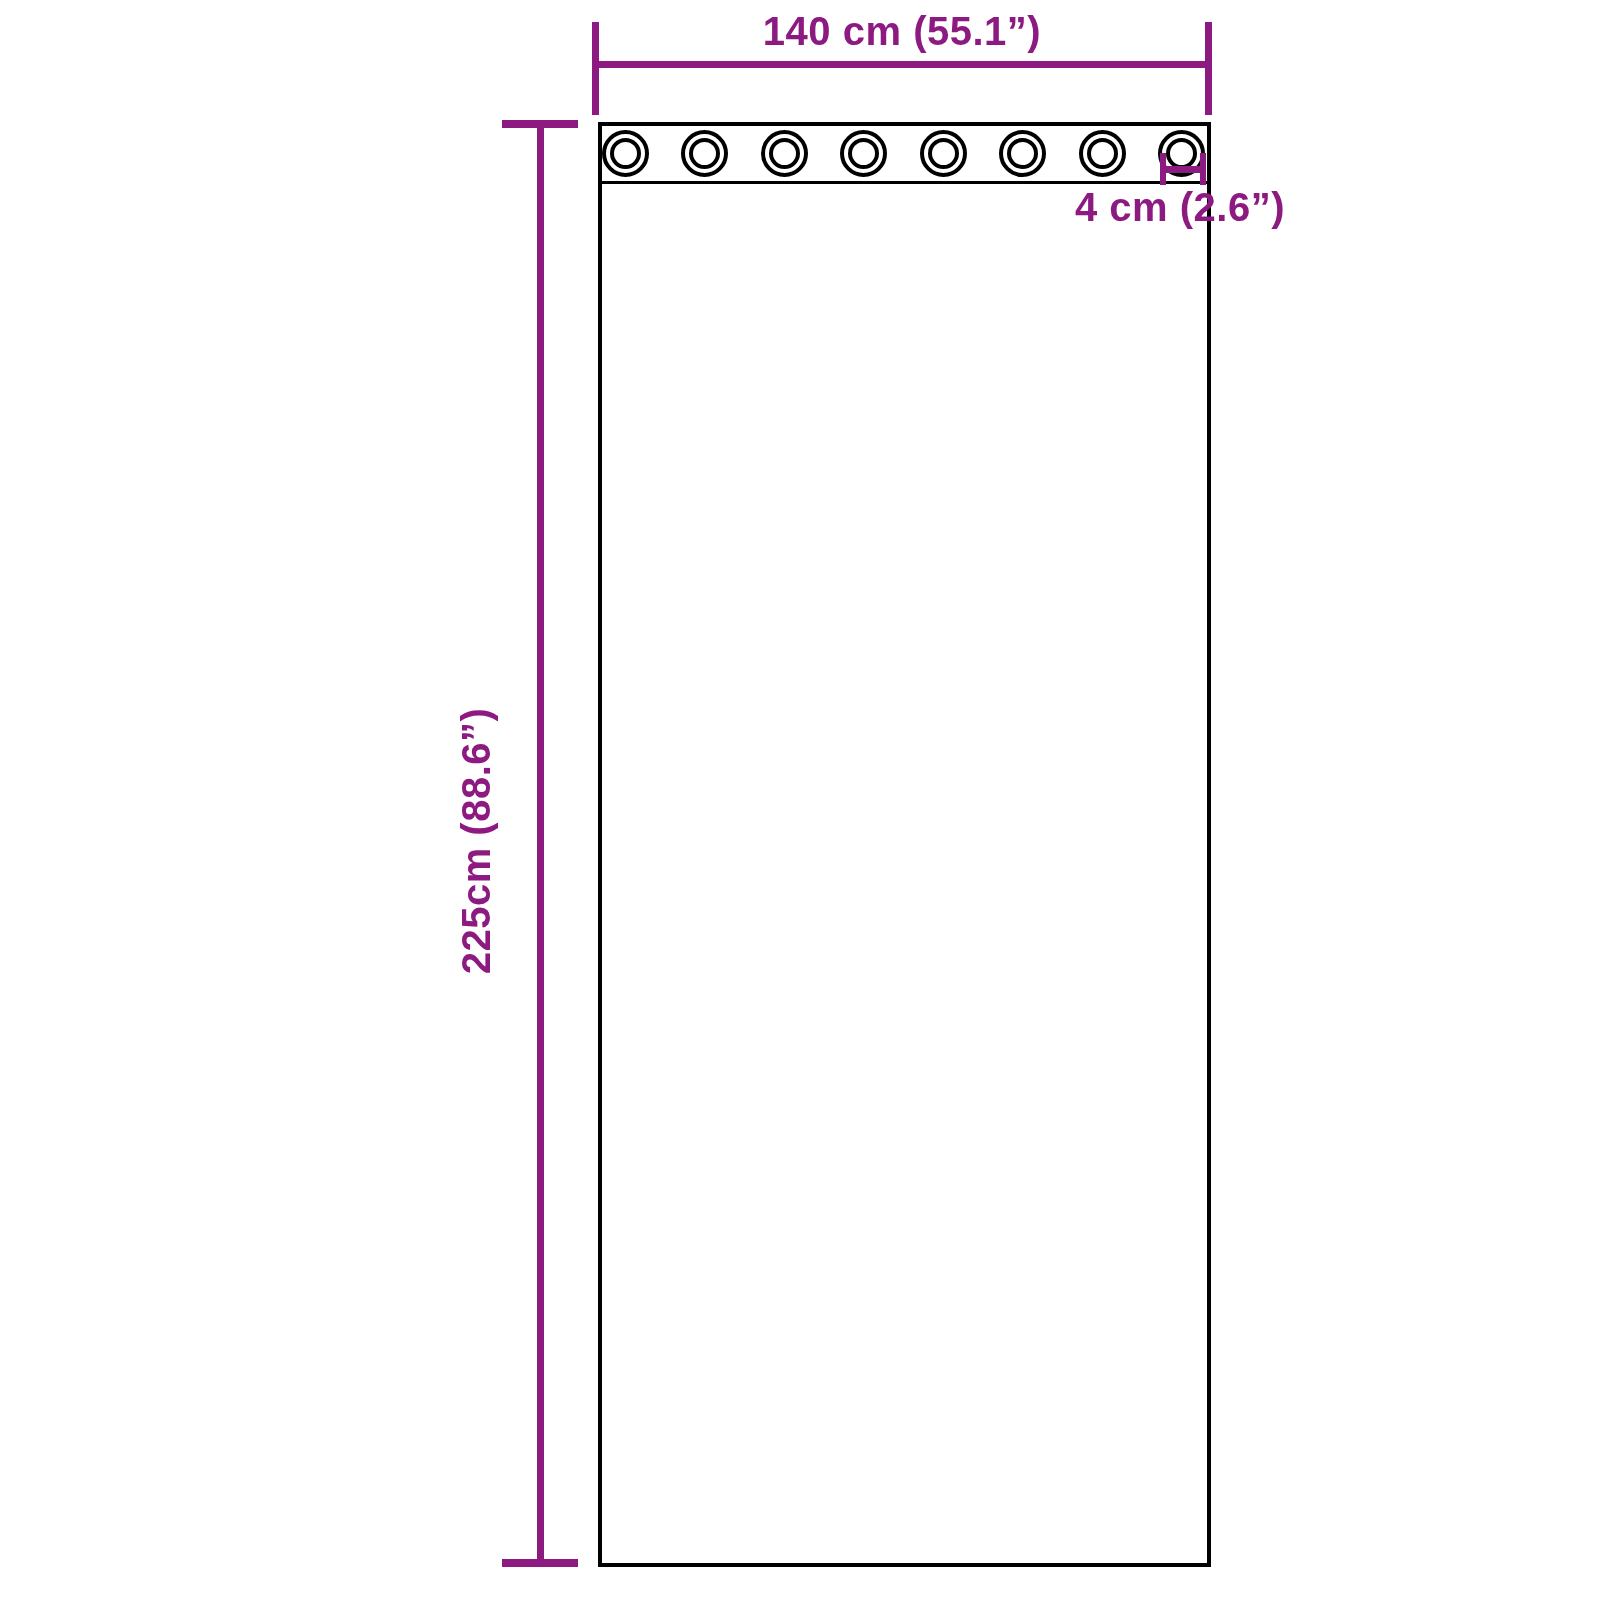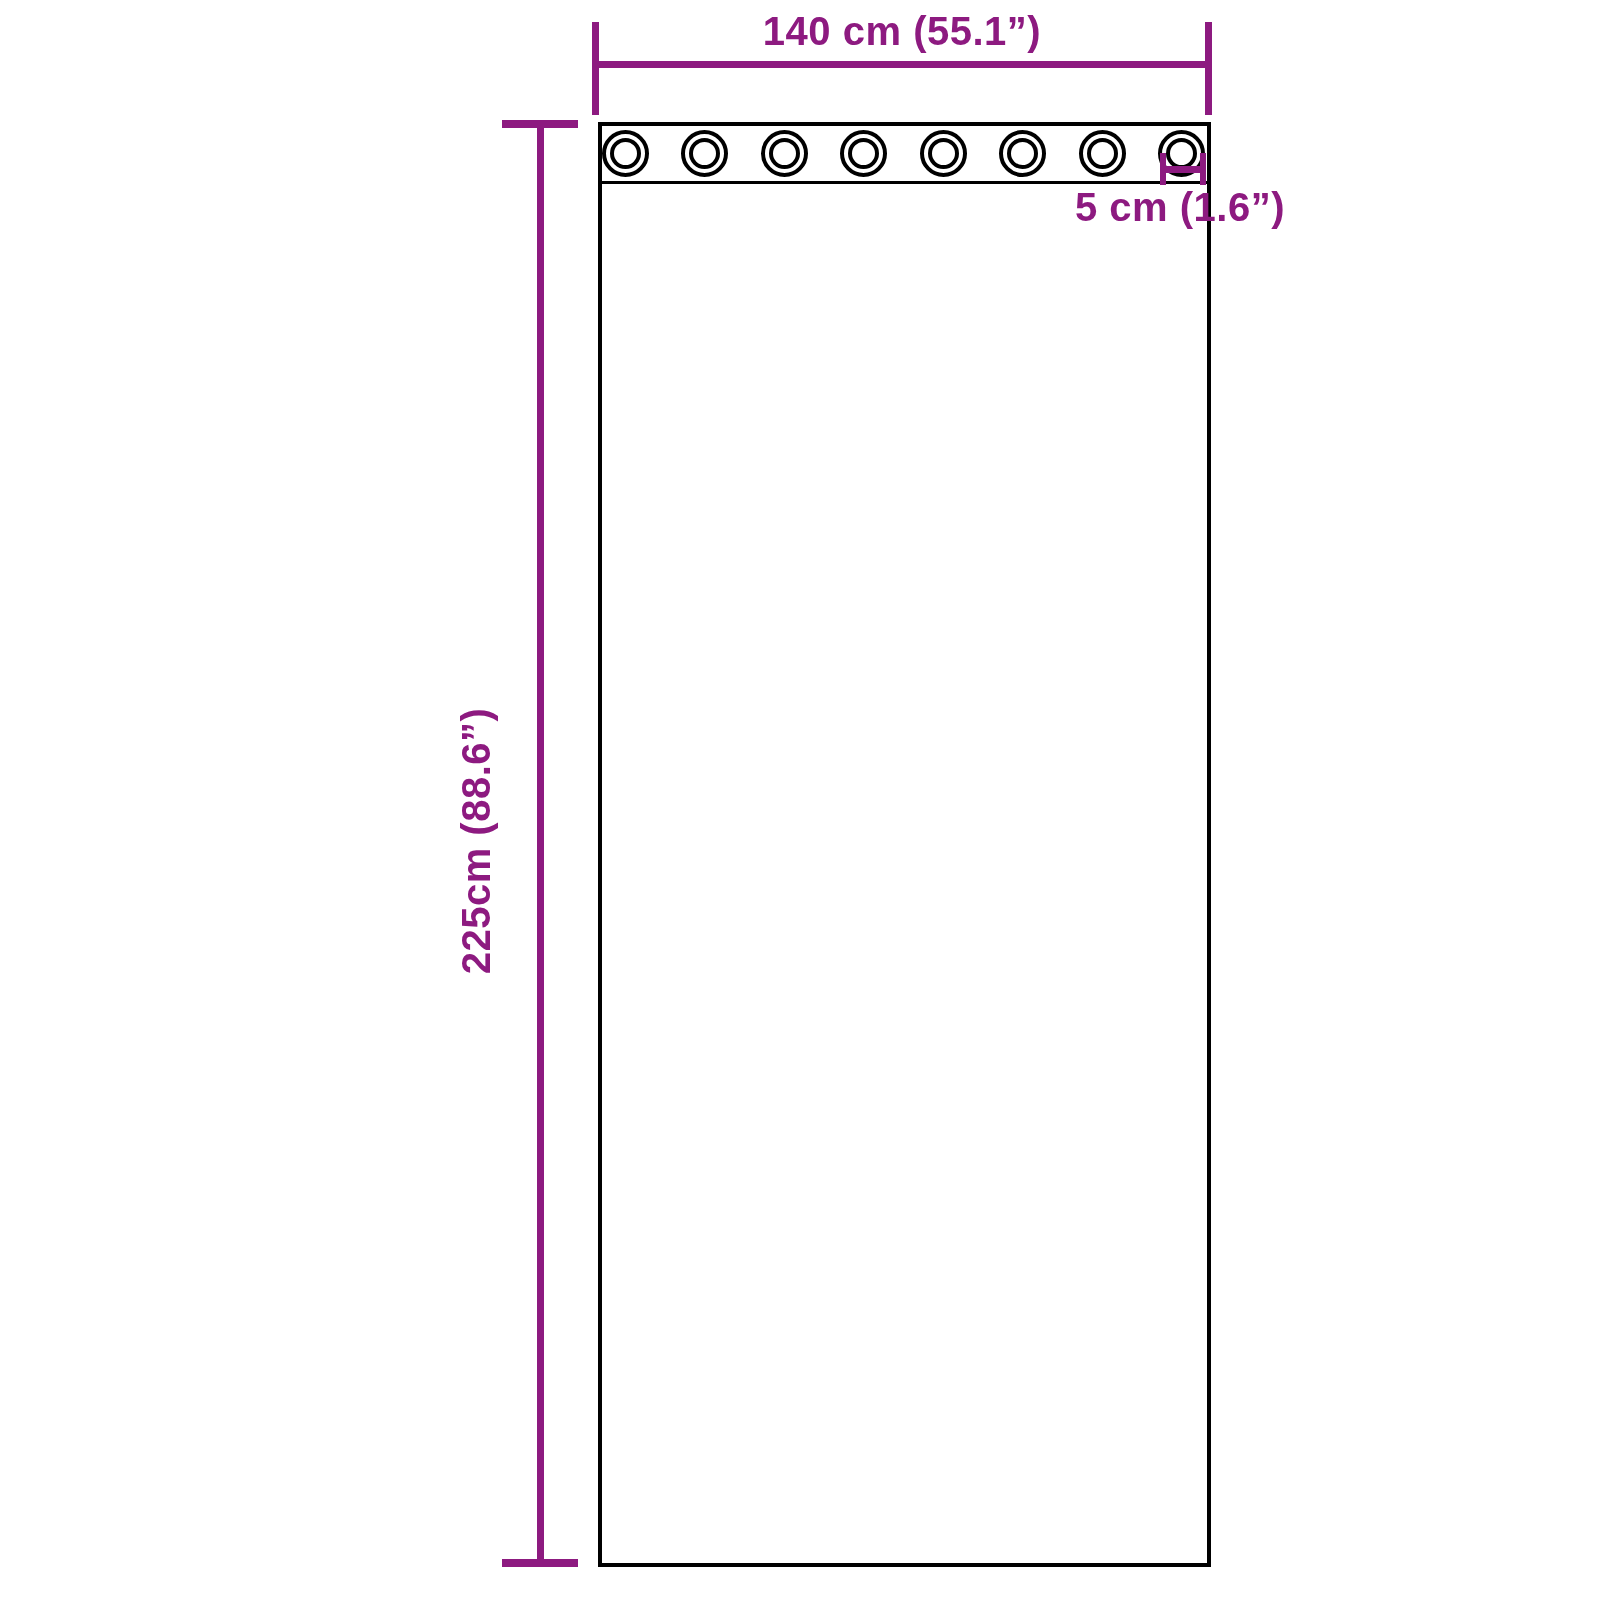--- a/index.html
+++ b/index.html
@@ -137,15 +137,15 @@
         </div>
       </div>
   </div>
 
   <div class="dim-grommet-line">
     <span class="vtick left"></span>
     <span class="hbar"></span>
     <span class="vtick right"></span>
   </div>
 
-  <div class="dim-text dim-grommet-label">5 cm (1.6”)</div>
+  <div class="dim-text dim-grommet-label">4 cm (2.6”)</div>
 
 </div>
 
 </body></html>

